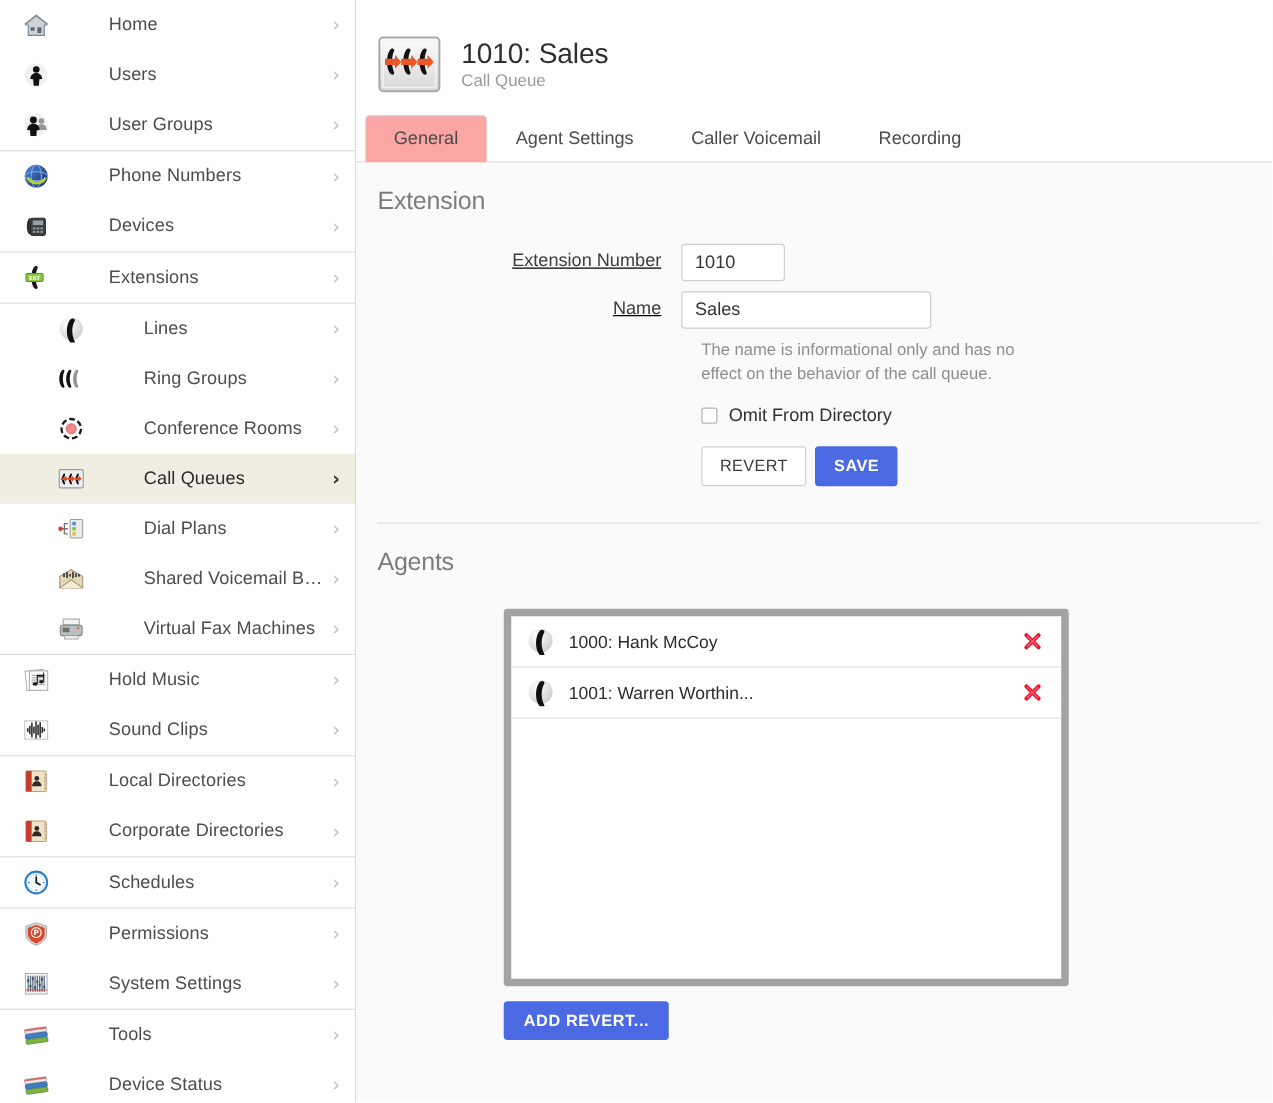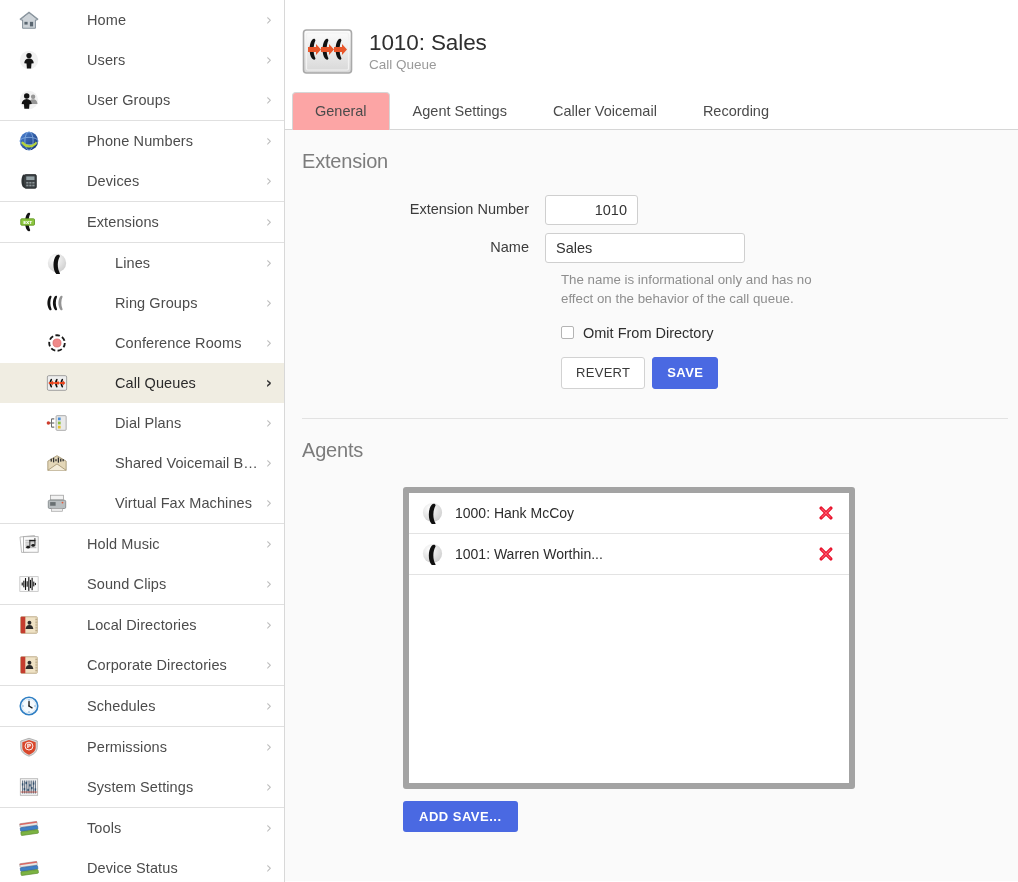--- a/index.html
+++ b/index.html
@@ -140,20 +140,21 @@
 
   
   .form {
     margin-top: 22px;
     padding-left: 17px;
   }
   .frow {
     display: flex;
     align-items: flex-start;
     margin-bottom: 8px;
+    text-decoration: underline;
   }
   .flabel {
     width: 243px;
     text-align: right;
     padding-right: 16px;
     font-size: 14.5px;
     color: #3c3c3c;
     padding-top: 6px;
   }
   .fctl { flex: 0 0 auto; }
@@ -161,21 +162,21 @@
     border: 1px solid #cfcfcf;
     border-radius: 3px;
     background: #ffffff;
     font-size: 14.5px;
     color: #333333;
     padding: 6px 10px;
     height: 30px;
     outline: none;
     font-family: "Liberation Sans", sans-serif;
   }
-  input.ext-num { width: 93px; text-align: right; }
+  input.ext-num { width: 83px; }
   input.ext-name { width: 200px; }
   .helptext {
     margin: 8px 0 12px 259px;
     font-size: 13.3px;
     color: #8e8e8e;
     line-height: 1.42;
     max-width: 262px;
   }
   .checkrow {
     display: flex;
@@ -725,19 +726,19 @@
                     <path d="M18.5 5.5 L5.5 18.5"></path>
                   </g>
                   <g stroke="#ff5a6e" stroke-width="1.5" stroke-linecap="round">
                     <path d="M6.5 6.5 L17.5 17.5"></path>
                     <path d="M17.5 6.5 L6.5 17.5"></path>
                   </g>
                 </svg></span>
             </div>
           </div>
         <div class="add-agent-wrap">
-          <button class="btn-add">ADD SAVE...</button>
+          <button class="btn-add">ADD REVERT...</button>
         </div>
       </div>
 
     </div>
   </div>
 </div>
 
 </body></html>

